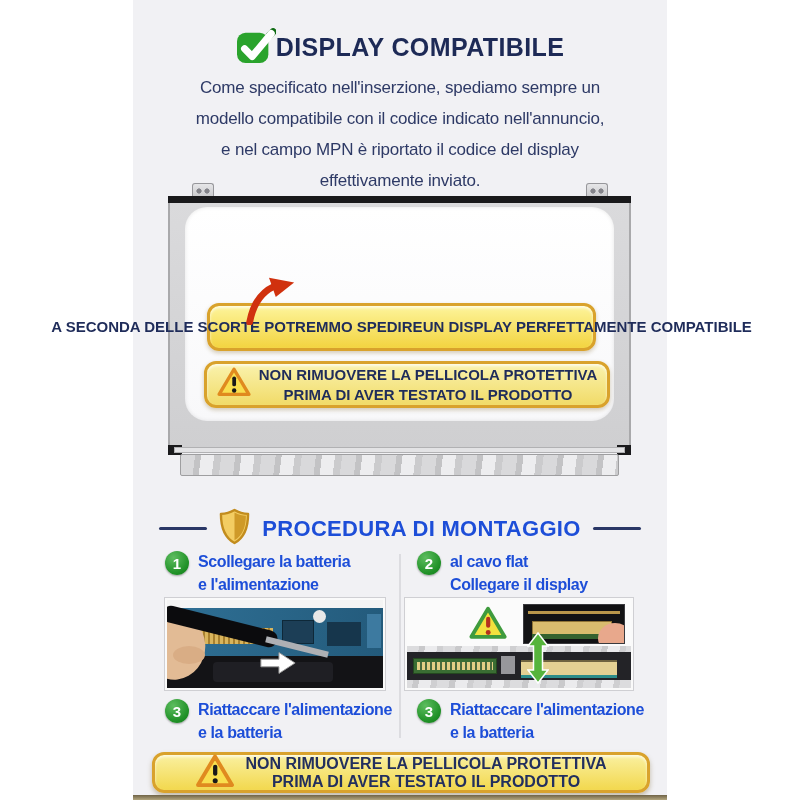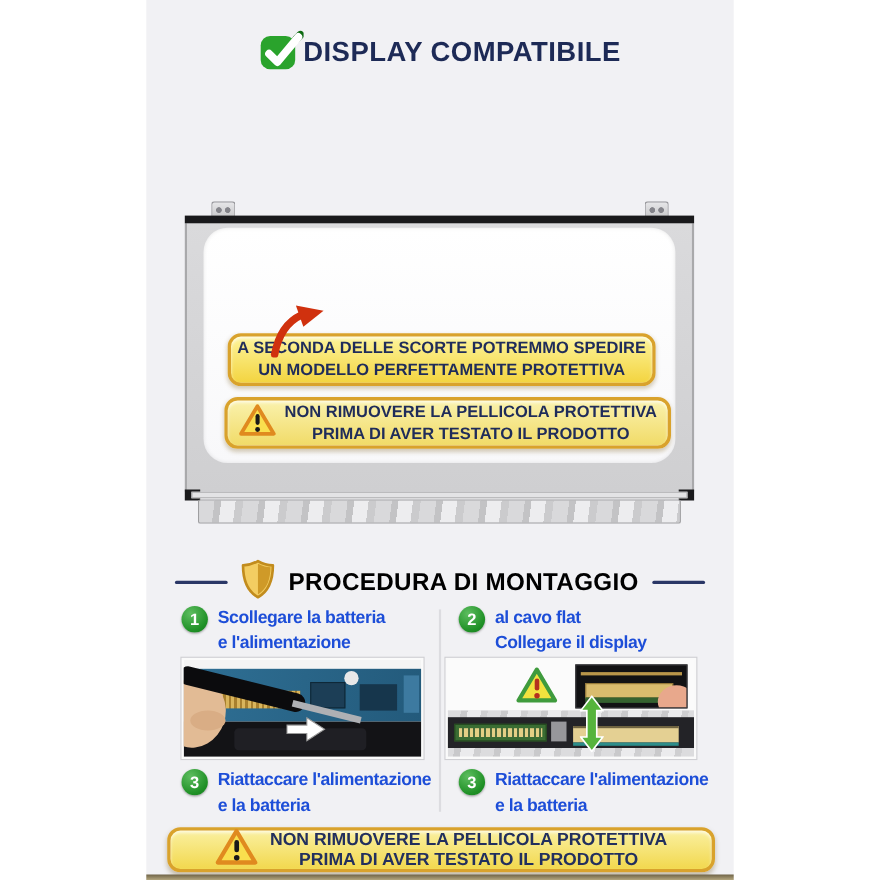--- a/index.html
+++ b/index.html
@@ -25,35 +25,35 @@
   .lcd-body{position:absolute;top:20px;left:0;width:463px;height:244px;box-sizing:border-box;
             background:linear-gradient(#dadadc,#cfcfd1);
             border-left:2px solid #a9a9ab;border-right:2px solid #a9a9ab;}
   .screen{position:absolute;left:15px;right:15px;top:4px;height:214px;border-radius:22px;
           background:linear-gradient(#ffffff,#f8f8fa);box-shadow:inset 0 0 4px rgba(0,0,0,.10);}
   .note{position:absolute;border:3px solid #d9a22c;border-radius:12px;box-sizing:border-box;
         font-weight:700;color:#1f2c5a;text-align:center;font-size:15px;line-height:20px;
         box-shadow:0 2px 4px rgba(120,90,20,.30),inset 0 2px 3px rgba(255,255,255,.75);
         display:flex;align-items:center;justify-content:center;}
   .note div{white-space:nowrap;}
-  .note1{left:37px;top:100px;width:389px;height:48px;flex-direction:column;
+  .note1{left:37px;top:100px;width:389px;height:48px;
          background:linear-gradient(#fdf49b,#f3d440);}
   .note2{left:34px;top:158px;width:406px;height:47px;gap:8px;
          background:linear-gradient(#faf2ad,#f1db68);}
   .redarrow{position:absolute;left:70px;top:72px;z-index:3;}
   .tab{position:absolute;top:262px;width:14px;height:10px;background:#1a1a1c;}
   .hinge{position:absolute;left:6px;right:6px;top:264px;height:6px;background:#e3e3e5;
          border:1px solid #b1b1b3;box-sizing:border-box;}
   .foil{position:absolute;left:12px;right:12px;top:271px;height:20px;border:1px solid #9e9ea0;border-radius:2px;
         background:repeating-linear-gradient(97deg,#d9d9db 0 14px,#c3c3c5 14px 20px,#ededef 20px 33px,#cbcbcd 33px 40px);}
 
   
   .sec-head{position:absolute;top:508px;left:0;width:534px;display:flex;align-items:center;justify-content:center;gap:12px;}
   .hline{width:48px;height:3px;background:#2a3766;border-radius:2px;}
-  .sec-title{font-size:22px;font-weight:700;color:#000000;letter-spacing:.3px;}
+  .sec-title{font-size:22px;font-weight:700;color:#1d4ed8;letter-spacing:.3px;}
   .step{position:absolute;display:flex;gap:9px;align-items:flex-start;}
   .stepnum{width:24px;height:24px;border-radius:50%;flex:0 0 24px;margin-top:1px;
            background:radial-gradient(circle at 35% 28%,#5dbd5f,#1f9026 68%,#15771c);
            color:#fff;font-size:15px;font-weight:700;display:flex;align-items:center;justify-content:center;
            box-shadow:0 1px 2px rgba(0,0,0,.35);}
   .steptext{font-size:16px;font-weight:700;color:#1d4ed8;line-height:23px;letter-spacing:-0.4px;}
   .steptext div{white-space:nowrap;}
   .divider{position:absolute;left:266px;top:554px;width:2px;height:184px;background:#dcdce0;}
 
   .photo{position:absolute;top:598px;height:92px;border:2px solid #fafafa;outline:1px solid #cfcfd3;
@@ -115,36 +115,42 @@
       <span>
         <svg width="40" height="38" viewBox="0 0 42 40">
           <rect x="1" y="7" width="33" height="32" rx="9" fill="#2aa32c"></rect>
           <path d="M35 10 L39 6" fill="none" stroke="#0e6b12" stroke-width="7.5" stroke-linecap="round"></path>
           <path d="M9 24 L17 32 L37 8" fill="none" stroke="#ffffff" stroke-width="7.5" stroke-linecap="round" stroke-linejoin="round"></path>
         </svg>
       </span>
       <span class="hdr-title">DISPLAY COMPATIBILE</span>
     </div>
 
+    <div class="para">
+      <div>Come specificato nell'inserzione, spediamo sempre un</div>
+      <div>modello compatibile con il codice indicato nell'annuncio,</div>
+      <div>e nel campo MPN è riportato il codice del display</div>
+      <div>effettivamente inviato.</div>
+    </div>
 
     <div class="panel">
       <div class="bracket" style="left:24px;"></div>
       <div class="bracket" style="left:418px;"></div>
       <div class="bar"></div>
       <div class="lcd-body">
         <div class="screen"></div>
         <span class="redarrow">
           <svg width="58" height="50" viewBox="0 0 60 50">
             <path d="M10 48 C 13 32 20 18 35 11" fill="none" stroke="#d0310e" stroke-width="7" stroke-linecap="round"></path>
             <polygon points="30,2 56,7 37,22" fill="#d0310e"></polygon>
           </svg>
         </span>
         <div class="note note1">
           <div>A SECONDA DELLE SCORTE POTREMMO SPEDIRE</div>
-          <div>UN MODELLO PERFETTAMENTE PROTETTIVA</div>
+          <div>UN DISPLAY PERFETTAMENTE COMPATIBILE</div>
         </div>
         <div class="note note2">
           <span>
             <svg width="34" height="30" viewBox="0 0 40 35">
               <path d="M20 2.5 L37.5 32 L2.5 32 Z" fill="#f9df4e" stroke="#e08a1f" stroke-width="4" stroke-linejoin="round"></path>
               <rect x="18" y="11" width="4.4" height="11.5" rx="2.2" fill="#191919"></rect>
               <circle cx="20.2" cy="27.5" r="2.6" fill="#191919"></circle>
             </svg>
           </span>
           <div>

